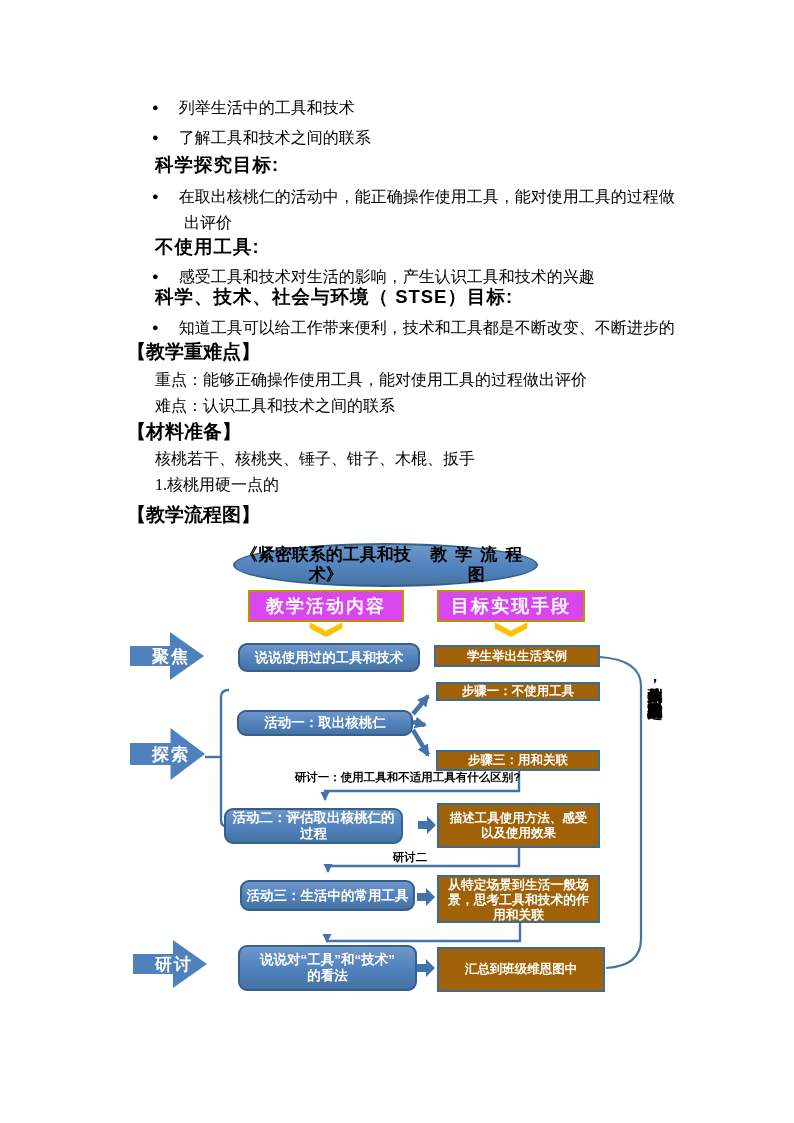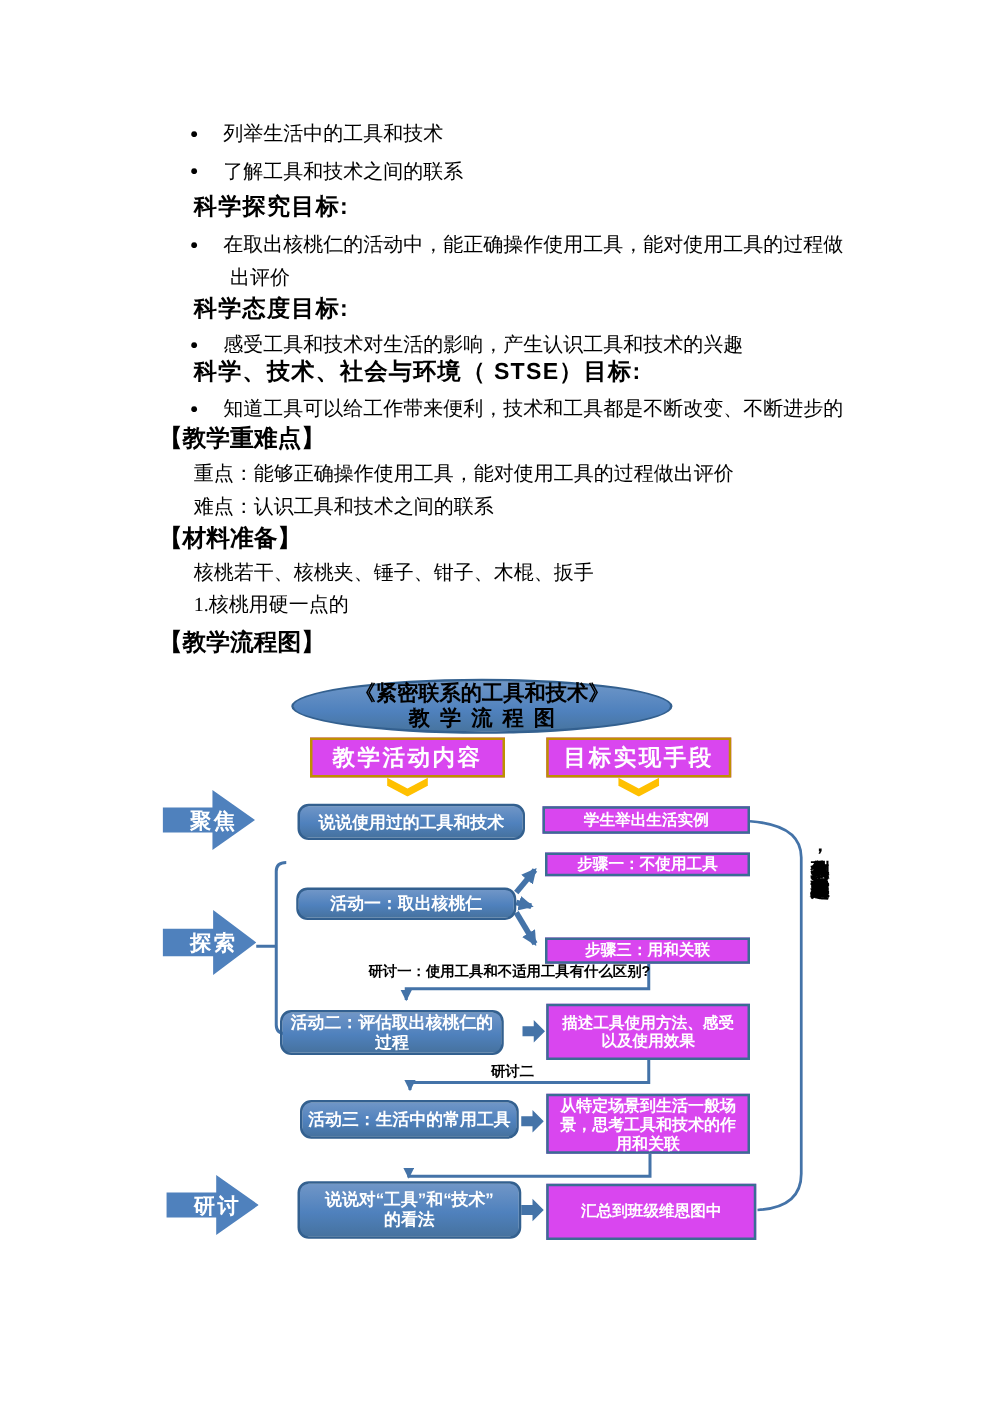--- a/index.html
+++ b/index.html
@@ -10,28 +10,28 @@
   .heading{font-family:"Liberation Sans","DejaVu Sans",sans-serif;font-weight:bold;
            font-size:18.5px;letter-spacing:1px;}
   .section{font-family:"Liberation Sans","DejaVu Sans",sans-serif;font-weight:bold;
            font-size:19px;}
   
   .fcbox{position:absolute;box-sizing:border-box;display:flex;align-items:center;
          justify-content:center;text-align:center;white-space:pre-line;z-index:2;
          font-family:"Liberation Sans","DejaVu Sans",sans-serif;font-weight:bold;}
   .ellipse{background:linear-gradient(180deg,#6f97c8,#4f81bd 60%,#47749f);
            border:2px solid #33608f;border-radius:50%;color:#000;font-size:17px;
-           line-height:20px;flex-direction:column;}
+           line-height:20px;flex-direction:row;}
   .ellipse .l2{letter-spacing:8px;padding-left:8px;}
   .orangebox{background:#d946ef;border:2px solid #bf9000;color:#fff;font-size:18px;
              letter-spacing:2px;}
   .bluebox{background:linear-gradient(180deg,#7096c7,#4f81bd 55%,#46729f);
            border:2px solid #33608f;border-radius:9px;color:#fff;font-size:13.5px;
            line-height:16px;}
-  .greenbox{background:#d946ef;border:2px solid #3a6d94;color:#fff;font-size:12.5px;
+  .greenbox{background:#a16207;border:2px solid #3a6d94;color:#fff;font-size:12.5px;
             line-height:15px;}
   .stage{position:absolute;background:#4f81bd;color:#fff;z-index:2;
          font-family:"Liberation Sans","DejaVu Sans",sans-serif;font-weight:bold;
          font-size:17px;letter-spacing:2px;display:flex;align-items:center;
          clip-path:polygon(0% 29%,54% 29%,54% 0%,100% 50%,54% 100%,54% 71%,0% 71%);
          padding-left:22px;box-sizing:border-box;
          filter:drop-shadow(1px 1px 1px rgba(0,0,0,0.25));}
   .fnote{position:absolute;z-index:2;font-family:"Liberation Sans","DejaVu Sans",sans-serif;
          font-weight:bold;color:#000;white-space:nowrap;}
   .vnote{position:absolute;z-index:2;writing-mode:vertical-rl;text-orientation:upright;
@@ -42,21 +42,21 @@
 </head>
 <body>
 
 <div id="page">
 
   <div class="line" style="left:152px;top:97px"><span class="dot">●</span><span>列举生活中的工具和技术</span></div>
   <div class="line" style="left:152px;top:127px"><span class="dot">●</span><span>了解工具和技术之间的联系</span></div>
   <div class="line heading" style="left:155px;top:155px">科学探究目标:</div>
   <div class="line" style="left:152px;top:186px"><span class="dot">●</span><span>在取出核桃仁的活动中，能正确操作使用工具，能对使用工具的过程做</span></div>
   <div class="line" style="left:184px;top:213px">出评价</div>
-  <div class="line heading" style="left:155px;top:237px">科学态度目标:</div>
+  <div class="line heading" style="left:155px;top:237px">不使用工具:</div>
   <div class="line" style="left:152px;top:266px"><span class="dot">●</span><span>感受工具和技术对生活的影响，产生认识工具和技术的兴趣</span></div>
   <div class="line heading" style="left:155px;top:287px">科学、技术、社会与环境（ STSE）目标:</div>
   <div class="line" style="left:152px;top:317px"><span class="dot">●</span><span>知道工具可以给工作带来便利，技术和工具都是不断改变、不断进步的</span></div>
   <div class="line section" style="left:127px;top:342px">【教学重难点】</div>
   <div class="line" style="left:155px;top:370px">重点：能够正确操作使用工具，能对使用工具的过程做出评价</div>
   <div class="line" style="left:155px;top:396px">难点：认识工具和技术之间的联系</div>
   <div class="line section" style="left:127px;top:422px">【材料准备】</div>
   <div class="line" style="left:155px;top:449px">核桃若干、核桃夹、锤子、钳子、木棍、扳手</div>
   <div class="line" style="left:155px;top:475px">1.核桃用硬一点的</div>
   <div class="line section" style="left:127px;top:505px">【教学流程图】</div>

